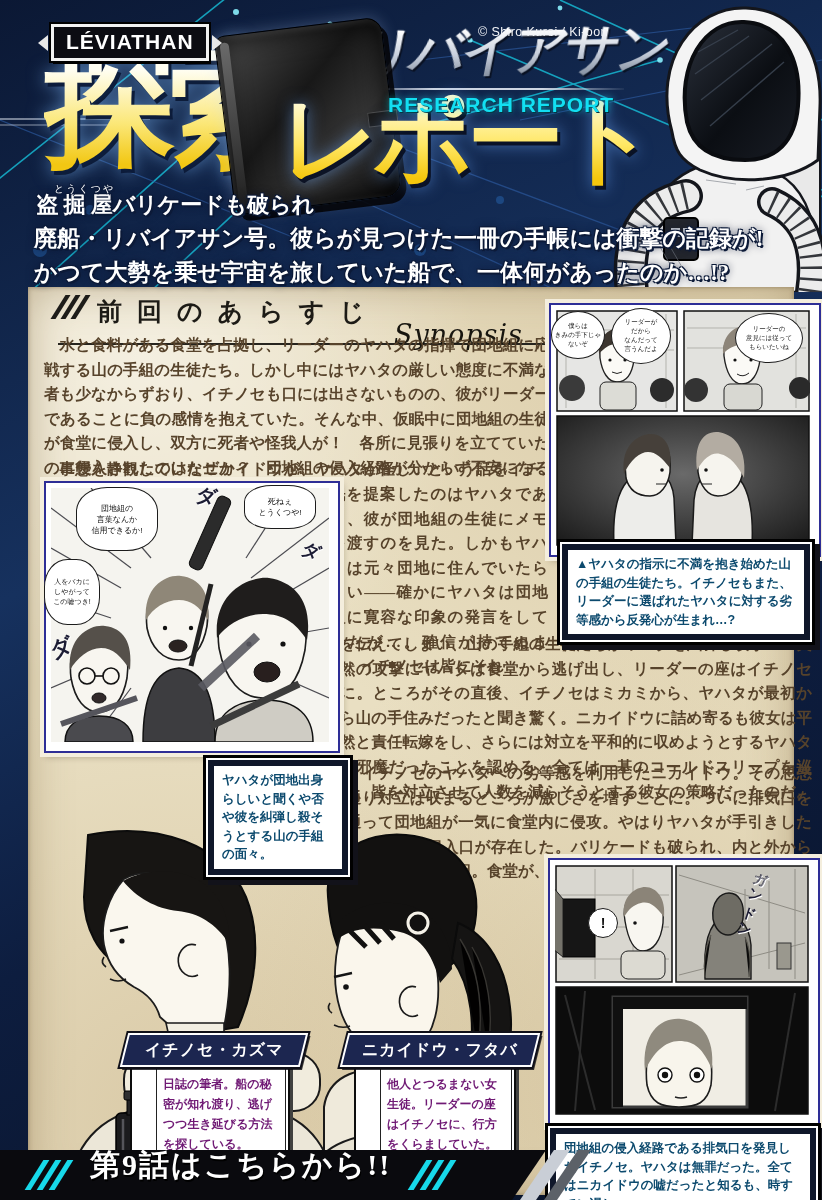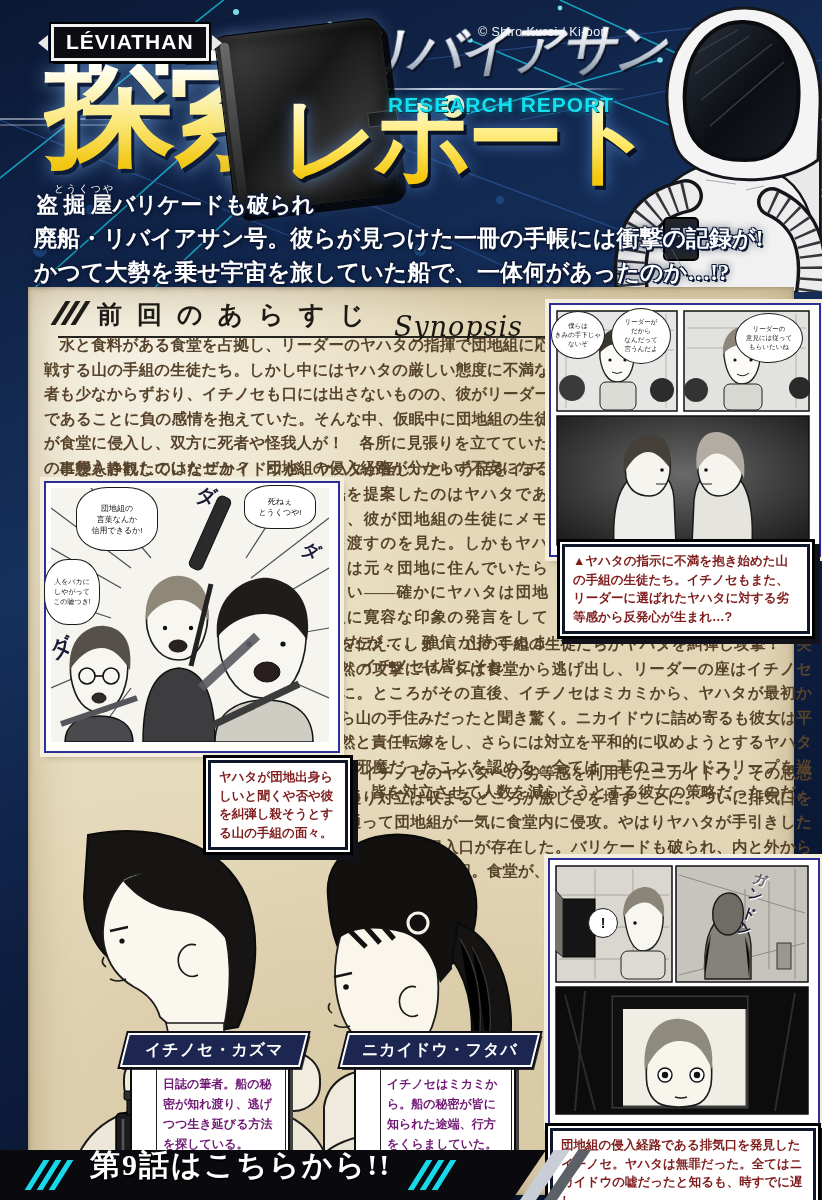--- a/index.html
+++ b/index.html
@@ -56,41 +56,41 @@
   
   .paper{position:absolute;left:28px;top:287px;width:766px;height:908px;z-index:2;
     background:
       radial-gradient(circle at 15% 8%,rgba(255,255,255,.5),transparent 32%),
       radial-gradient(circle at 85% 12%,rgba(187,160,110,.28),transparent 42%),
       radial-gradient(circle at 78% 88%,rgba(183,156,106,.33),transparent 46%),
       radial-gradient(circle at 20% 92%,rgba(178,148,98,.28),transparent 42%),
       #e9dfc2;
     box-shadow:inset 0 0 44px rgba(118,92,48,.38),inset 0 0 5px rgba(78,58,28,.45);}
   .syn-head{position:absolute;left:30px;top:8px;width:506px;height:38px;display:flex;
-    align-items:center;gap:14px;border-bottom:2px solid #26241e;padding-bottom:3px;}
+    align-items:flex-start;gap:14px;border-bottom:2px solid #26241e;padding-bottom:10px;}
   .syn-slashes{display:flex;gap:5px;align-items:flex-end;padding-bottom:2px;}
   .syn-slashes i{display:block;width:5px;height:24px;background:#1d1c19;transform:skewX(-32deg);}
   .syn-jp{font-size:25px;font-weight:bold;color:#1d1b16;letter-spacing:15px;white-space:nowrap;}
   .syn-en{font-size:27px;font-style:italic;color:#17150f;letter-spacing:1px;
     font-family:"DejaVu Serif","Liberation Serif",serif;margin-top:24px;}
   .body-txt{position:absolute;color:#57432b;font-weight:bold;font-size:15.5px;
     line-height:24.6px;text-align:justify;}
   .indent{text-indent:1em;}
   
   .panel{position:absolute;background:#fff;border:2px solid #2e2e96;padding:5px;
     box-shadow:0 0 0 4px #f4eedd,2px 3px 7px rgba(40,30,10,.4);}
   .panel svg{display:block;}
   .bubble{position:absolute;background:#fff;border:1px solid #1c1c1c;border-radius:50%;
     display:flex;align-items:center;justify-content:center;text-align:center;
     font-family:"Liberation Sans",sans-serif;color:#101010;white-space:pre-line;z-index:3;}
   .sfx{position:absolute;font-family:"Liberation Sans",sans-serif;font-weight:bold;
     color:#1c1c34;z-index:3;text-shadow:1px 1px 0 #fff;}
   .cap{position:absolute;background:#fff;border:3px solid #000;box-shadow:5px 5px 0 #12121a;padding:2px;z-index:4;}
-  .cap-in{border:3px solid #0f172a;padding:5px 8px;font:bold 12.5px "Liberation Sans",sans-serif;
-    line-height:18.5px;color:#7f1d1d;}
+  .cap-in{border:6px solid #0f172a;padding:5px 8px;font:bold 12.5px "Liberation Sans",sans-serif;
+    line-height:18.5px;color:#0c4a6e;}
   
   .chars{position:absolute;left:0;top:540px;width:540px;height:368px;}
   .namebadge{position:absolute;height:30px;z-index:6;transform:skewX(-14deg);
     background:#1c2650;border:2px solid #fff;box-shadow:0 0 0 2px #101018,3px 3px 0 rgba(10,10,16,.8);
     display:flex;align-items:center;justify-content:center;}
   .namebadge span{transform:skewX(14deg);color:#fff;font:bold 16px "Liberation Sans",sans-serif;
     letter-spacing:1px;white-space:nowrap;}
   .descbox{position:absolute;background:#fff;border:2px solid #0d0d0d;box-shadow:3px 3px 0 #41413f;
     padding:2px;z-index:5;}
   .descbox .in{border:1px solid #222;padding:8px 6px;font-weight:bold;font-size:12px;
@@ -407,21 +407,21 @@
     <div class="namebadge" style="left:96px;top:746px;width:176px;">
       <span>イチノセ・カズマ</span>
     </div>
     <div class="descbox" style="left:102px;top:774px;width:152px;">
       <div class="in">日誌の筆者。船の秘密が知れ渡り、逃げつつ生き延びる方法を探している。</div>
     </div>
     <div class="namebadge" style="left:316px;top:746px;width:188px;">
       <span>ニカイドウ・フタバ</span>
     </div>
     <div class="descbox" style="left:326px;top:774px;width:154px;">
-      <div class="in">イチノセはミカミから。船の秘密が皆に知られた途端、行方をくらましていた。</div>
+      <div class="in">他人とつるまない女生徒。リーダーの座はイチノセに、行方をくらましていた。</div>
     </div>
 
     <div class="panel" style="left:520px;top:571px;width:258px;height:254px;">
       <svg viewBox="0 0 254 250" width="254" height="250">
         <rect x="1" y="1" width="116" height="116" fill="#d9d7d0" stroke="#111" stroke-width="1.5"></rect>
         <g stroke="#a8a69e" stroke-width="1">
             <path d="M4 30 H114"></path>
             <path d="M4 62 H114"></path>
             <path d="M4 94 H114"></path>
             <path d="M40 4 V114"></path>

